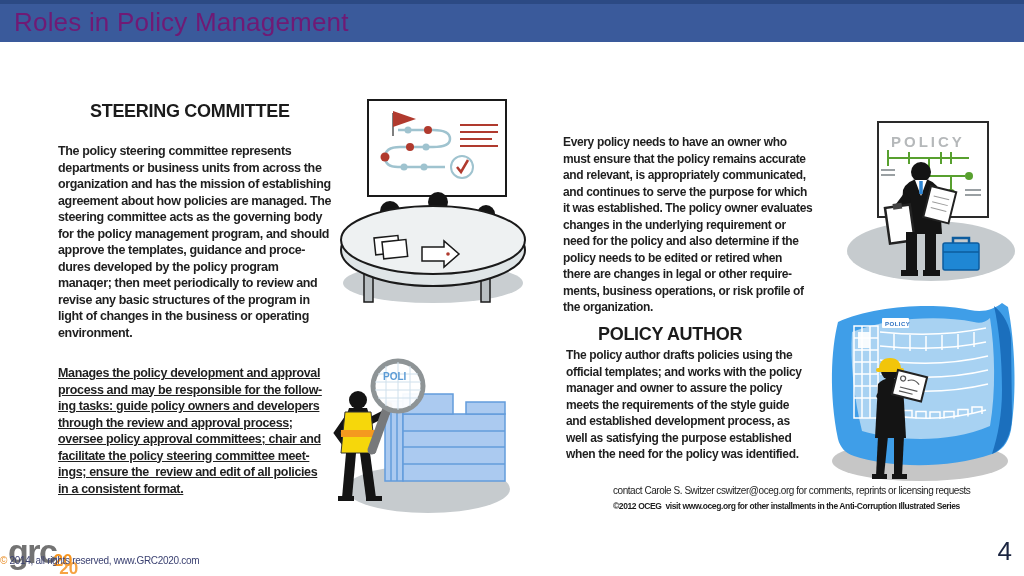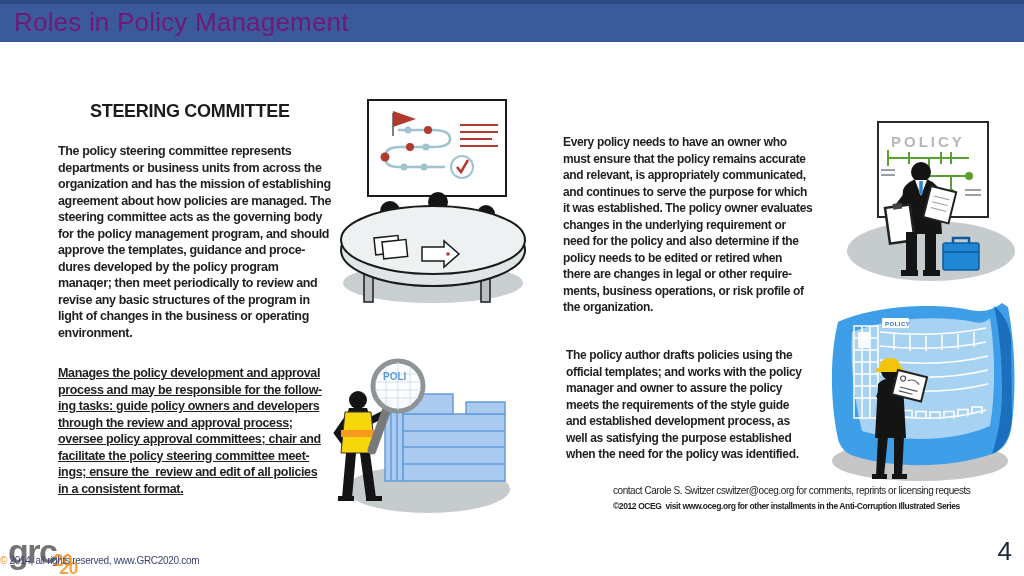--- a/index.html
+++ b/index.html
@@ -58,20 +58,21 @@
 and relevant, is appropriately communicated,
 and continues to serve the purpose for which
 it was established. The policy owner evaluates
 changes in the underlying requirement or
 need for the policy and also determine if the
 policy needs to be edited or retired when
 there are changes in legal or other require-
 ments, business operations, or risk profile of
 the organization.</div>
 
+  <div class="abs section-title" style="left:566px;top:324px;">POLICY AUTHOR</div>
   <div class="abs section-body narrow" style="left:566px;top:347px;">The policy author drafts policies using the
 official templates; and works with the policy
 manager and owner to assure the policy
 meets the requirements of the style guide
 and established development process, as
 well as satisfying the purpose established
 when the need for the policy was identified.</div>
 
   <div class="abs contact-line1" style="left:613px;top:485px;">contact Carole S. Switzer cswitzer@oceg.org for comments, reprints or licensing requests</div>
   <div class="abs contact-line2" style="left:613px;top:501px;">©2012 OCEG  visit www.oceg.org for other installments in the Anti-Corruption Illustrated Series</div>

